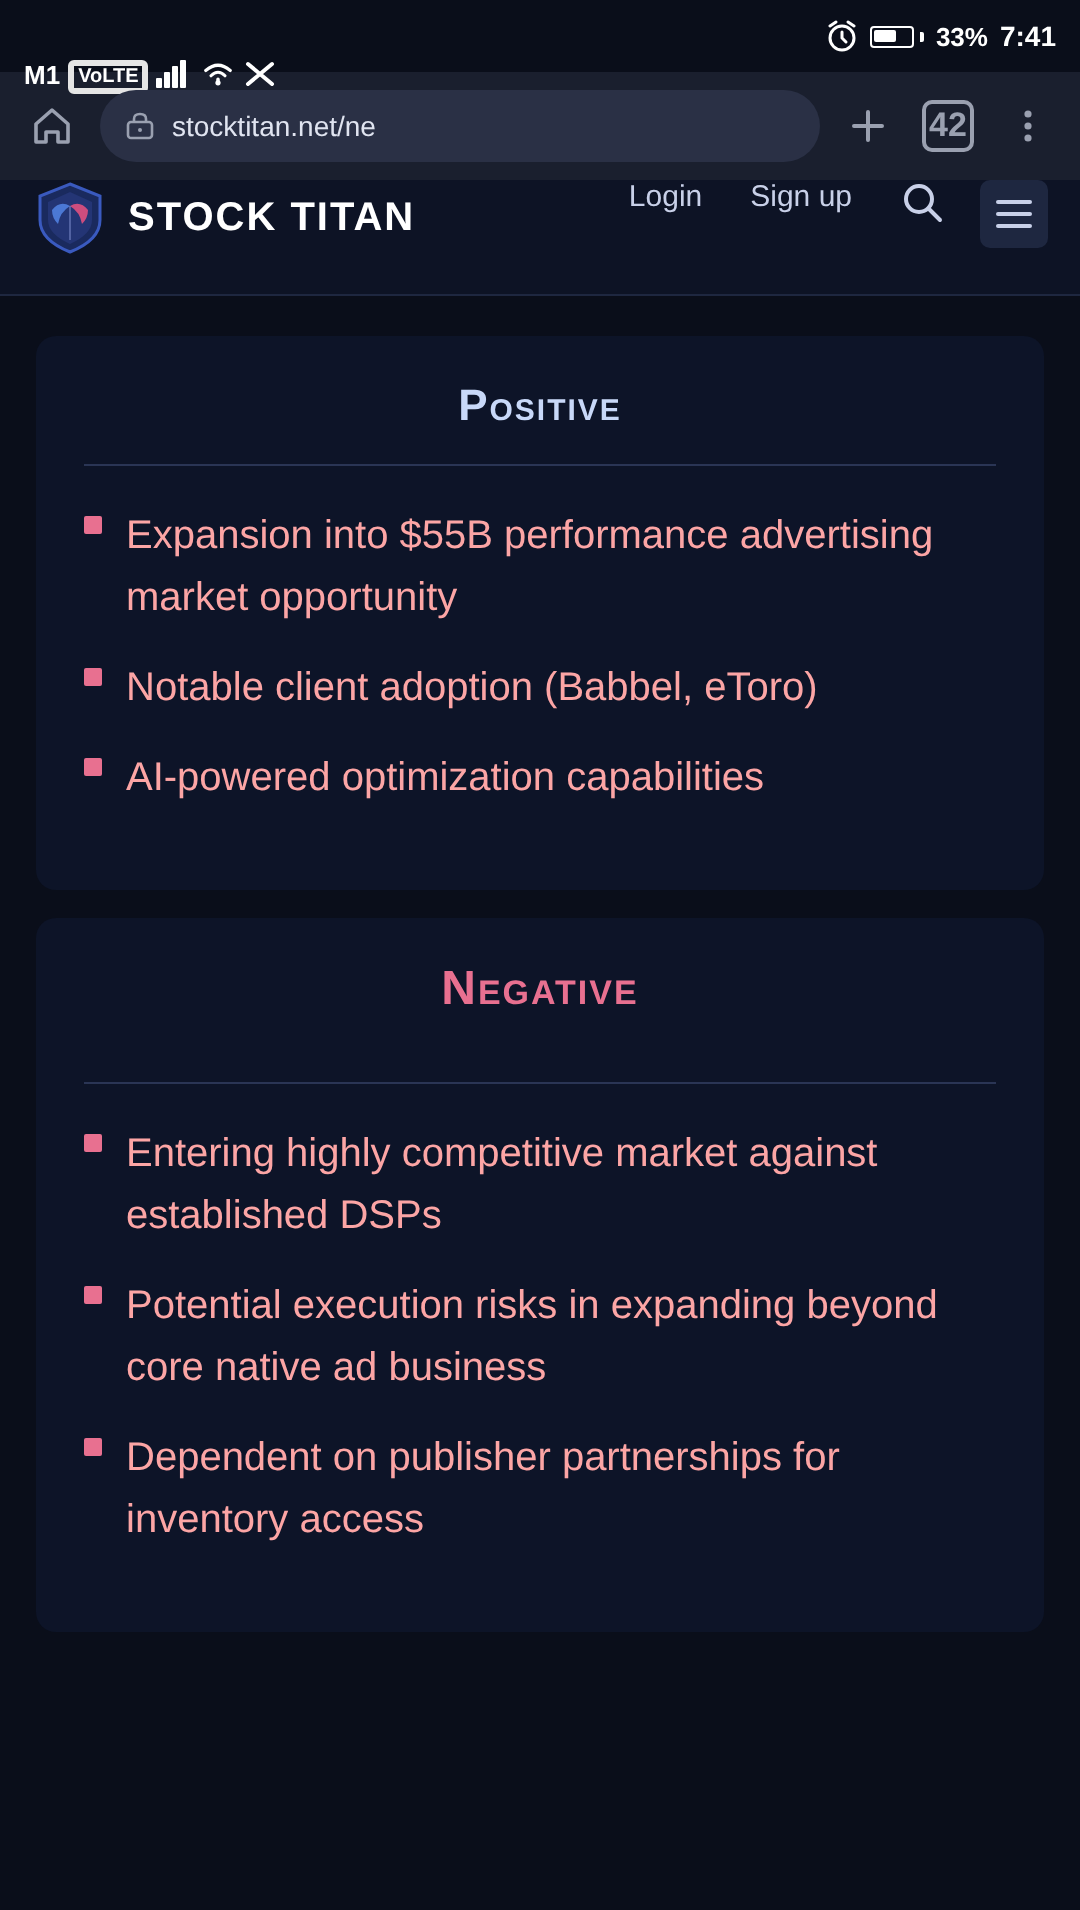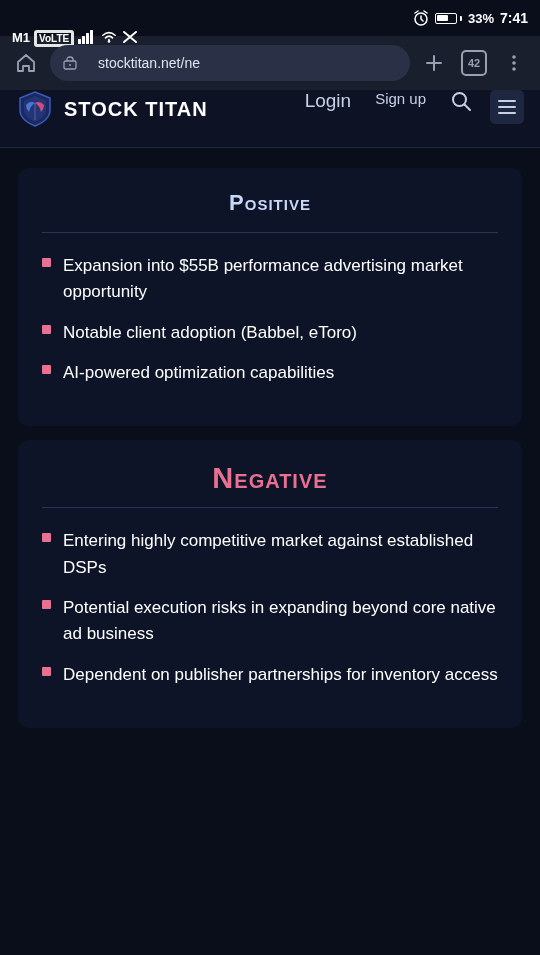--- a/index.html
+++ b/index.html
@@ -94,21 +94,21 @@
     }
 
     .browser-url-bar {
       flex: 1;
       background: #2a3045;
       border-radius: 20px;
       height: 36px;
       display: flex;
       align-items: center;
       padding: 0 12px;
-      gap: 20px;
+      gap: 8px;
     }
 
     .browser-url-icon {
       width: 16px;
       height: 16px;
       display: flex;
       align-items: center;
       justify-content: center;
     }
 
@@ -127,21 +127,21 @@
     }
 
     .tab-count-badge {
       width: 26px;
       height: 26px;
       border: 2px solid #9aa0b0;
       border-radius: 5px;
       display: flex;
       align-items: center;
       justify-content: center;
-      font-size: 11px;
+      font-size: 17px;
       color: #9aa0b0;
       font-weight: 700;
     }
 
     .browser-plus-btn {
       width: 32px;
       height: 32px;
       display: flex;
       align-items: center;
       justify-content: center;
@@ -185,21 +185,21 @@
       font-size: 20px;
       font-weight: 800;
       color: #fff;
       letter-spacing: 1px;
       text-transform: uppercase;
     }
 
     .nav-spacer { flex: 1; }
 
     .nav-login {
-      font-size: 19px;
+      font-size: 15px;
       color: #c8d0e8;
       font-weight: 500;
       padding: 0 6px;
     }
 
     .nav-signup {
       font-size: 15px;
       color: #c8d0e8;
       font-weight: 500;
       padding: 0 6px;
@@ -250,25 +250,25 @@
       font-size: 22px;
       font-weight: 800;
       color: #c8d8f8;
       letter-spacing: 1px;
       margin-bottom: 16px;
       font-variant: small-caps;
     }
 
     .section-title-negative {
       text-align: center;
-      font-size: 29px;
+      font-size: 24px;
       font-weight: 800;
       color: #e87090;
       letter-spacing: 1px;
-      margin-bottom: 12px;
+      margin-bottom: 32px;
       font-variant: small-caps;
     }
 
     .section-divider {
       height: 1px;
       background: #2a3555;
       margin-bottom: 20px;
     }
 
     .bullet-list {
@@ -287,22 +287,22 @@
     .bullet-square {
       width: 9px;
       height: 9px;
       background: #e87090;
       border-radius: 1px;
       flex-shrink: 0;
       margin-top: 5px;
     }
 
     .bullet-text {
-      font-size: 17px;
-      color: #ffffff;
+      font-size: 20px;
+      color: #fca5a5;
       line-height: 1.55;
     }
   </style>
 </head>
 <body>
 
 <div class="status-bar">
   <div class="status-left">
     <span>M1</span>
     <span style="font-size:10px; border:3px solid #e5e5e5; border-radius:3px; padding:0 2px;">VoLTE</span>

